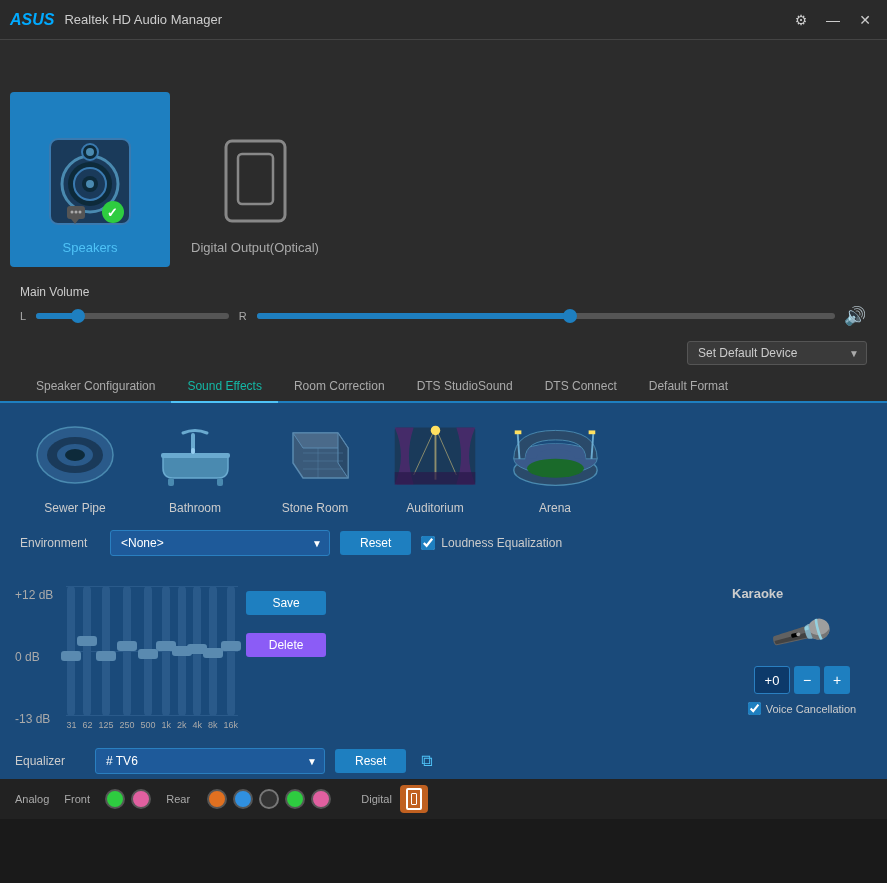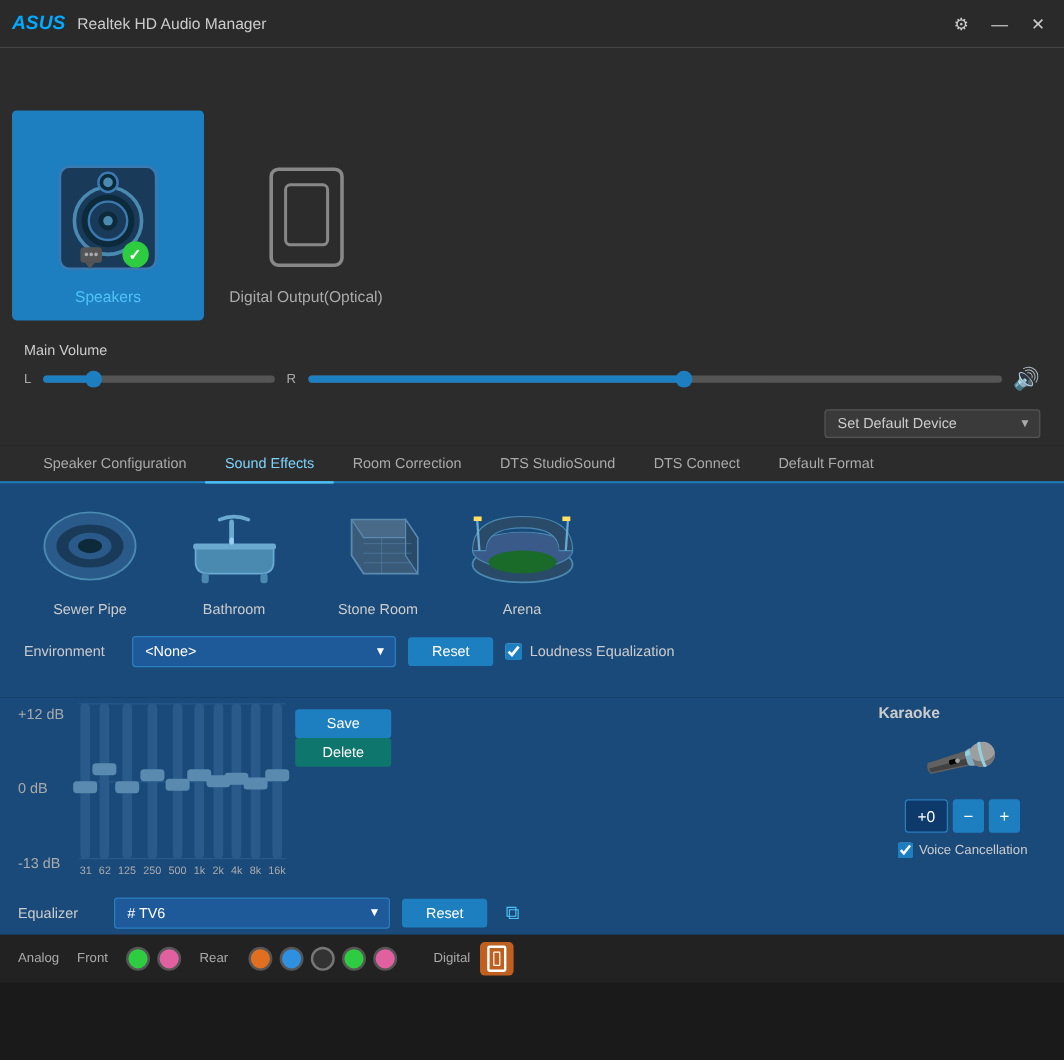--- a/index.html
+++ b/index.html
@@ -204,21 +204,21 @@
     }
     .tab {
       padding: 8px 16px;
       color: #aaa;
       cursor: pointer;
       font-size: 12px;
       border-bottom: 2px solid transparent;
       margin-bottom: -2px;
     }
     .tab.active {
-      color: #7dd3fc;
+      color: #14b8a6;
       border-bottom: 2px solid #4fc3f7;
     }
 
     
     .sound-effects-panel {
       background: #1a4a7a;
       margin: 0;
       padding: 15px;
     }
 
@@ -357,33 +357,33 @@
     }
     .fader-freq {
       color: #aaa;
       font-size: 9px;
       text-align: center;
     }
 
     .eq-controls-right {
       display: flex;
       flex-direction: column;
-      gap: 0;
+      gap: 18px;
       padding-top: 5px;
       min-width: 80px;
     }
     .save-btn, .delete-btn {
       padding: 5px 20px;
       font-size: 12px;
       border: none;
       border-radius: 3px;
       cursor: pointer;
     }
     .save-btn { background: #1e7fc0; color: #fff; }
-    .delete-btn { background: #0f766e; color: #fff; }
+    .delete-btn { background: #8b5cf6; color: #fff; }
 
     
     .karaoke-section {
       min-width: 140px;
       display: flex;
       flex-direction: column;
       align-items: center;
       gap: 8px;
       padding-top: 0;
     }
@@ -706,20 +706,41 @@
 
           <line x1="30" y1="30" x2="70" y2="30" stroke="#5a8ab0" stroke-width="0.8" opacity="0.5"></line>
           <line x1="30" y1="38" x2="70" y2="38" stroke="#5a8ab0" stroke-width="0.8" opacity="0.5"></line>
           <line x1="30" y1="46" x2="70" y2="46" stroke="#5a8ab0" stroke-width="0.8" opacity="0.5"></line>
           <line x1="45" y1="25" x2="45" y2="55" stroke="#5a8ab0" stroke-width="0.8" opacity="0.5"></line>
         </svg>
       </div>
       <div class="env-label">Stone Room</div>
     </div>
 
+    <div class="env-item">
+      <div class="env-icon-container">
+        <svg width="95" height="70" viewBox="0 0 95 70">
+
+          <rect x="5" y="5" width="85" height="60" rx="3" fill="#1a3a5a"></rect>
+
+          <path d="M5 5 Q18 35 5 65 L25 65 Q15 35 25 5 Z" fill="#4a2a6a" opacity="0.9"></path>
+
+          <path d="M90 5 Q77 35 90 65 L70 65 Q80 35 70 5 Z" fill="#4a2a6a" opacity="0.9"></path>
+
+          <line x1="48" y1="5" x2="25" y2="55" stroke="#ffe080" stroke-width="1" opacity="0.5"></line>
+          <line x1="48" y1="5" x2="48" y2="60" stroke="#ffe080" stroke-width="2" opacity="0.5"></line>
+          <line x1="48" y1="5" x2="70" y2="55" stroke="#ffe080" stroke-width="1" opacity="0.5"></line>
+
+          <circle cx="48" cy="8" r="5" fill="#ffe060"></circle>
+
+          <rect x="5" y="52" width="85" height="13" rx="0" fill="#2a1a4a" opacity="0.7"></rect>
+        </svg>
+      </div>
+      <div class="env-label">Auditorium</div>
+    </div>
 
     <div class="env-item">
       <div class="env-icon-container">
         <svg width="95" height="70" viewBox="0 0 95 70">
 
           <ellipse cx="48" cy="50" rx="44" ry="16" fill="#2a4a6a" stroke="#4a8ab0" stroke-width="1.5"></ellipse>
           <ellipse cx="48" cy="38" rx="44" ry="16" fill="#3a5a8a" stroke="#4a8ab0" stroke-width="1"></ellipse>
 
           <path d="M4 38 Q4 8 48 8 Q92 8 92 38 L80 38 Q80 18 48 18 Q16 18 16 38 Z" fill="#2a4a6a" stroke="#4a8ab0" stroke-width="1"></path>
           <path d="M16 38 Q16 22 48 22 Q80 22 80 38 L68 38 Q68 28 48 28 Q28 28 28 38 Z" fill="#3a5a8a"></path>

